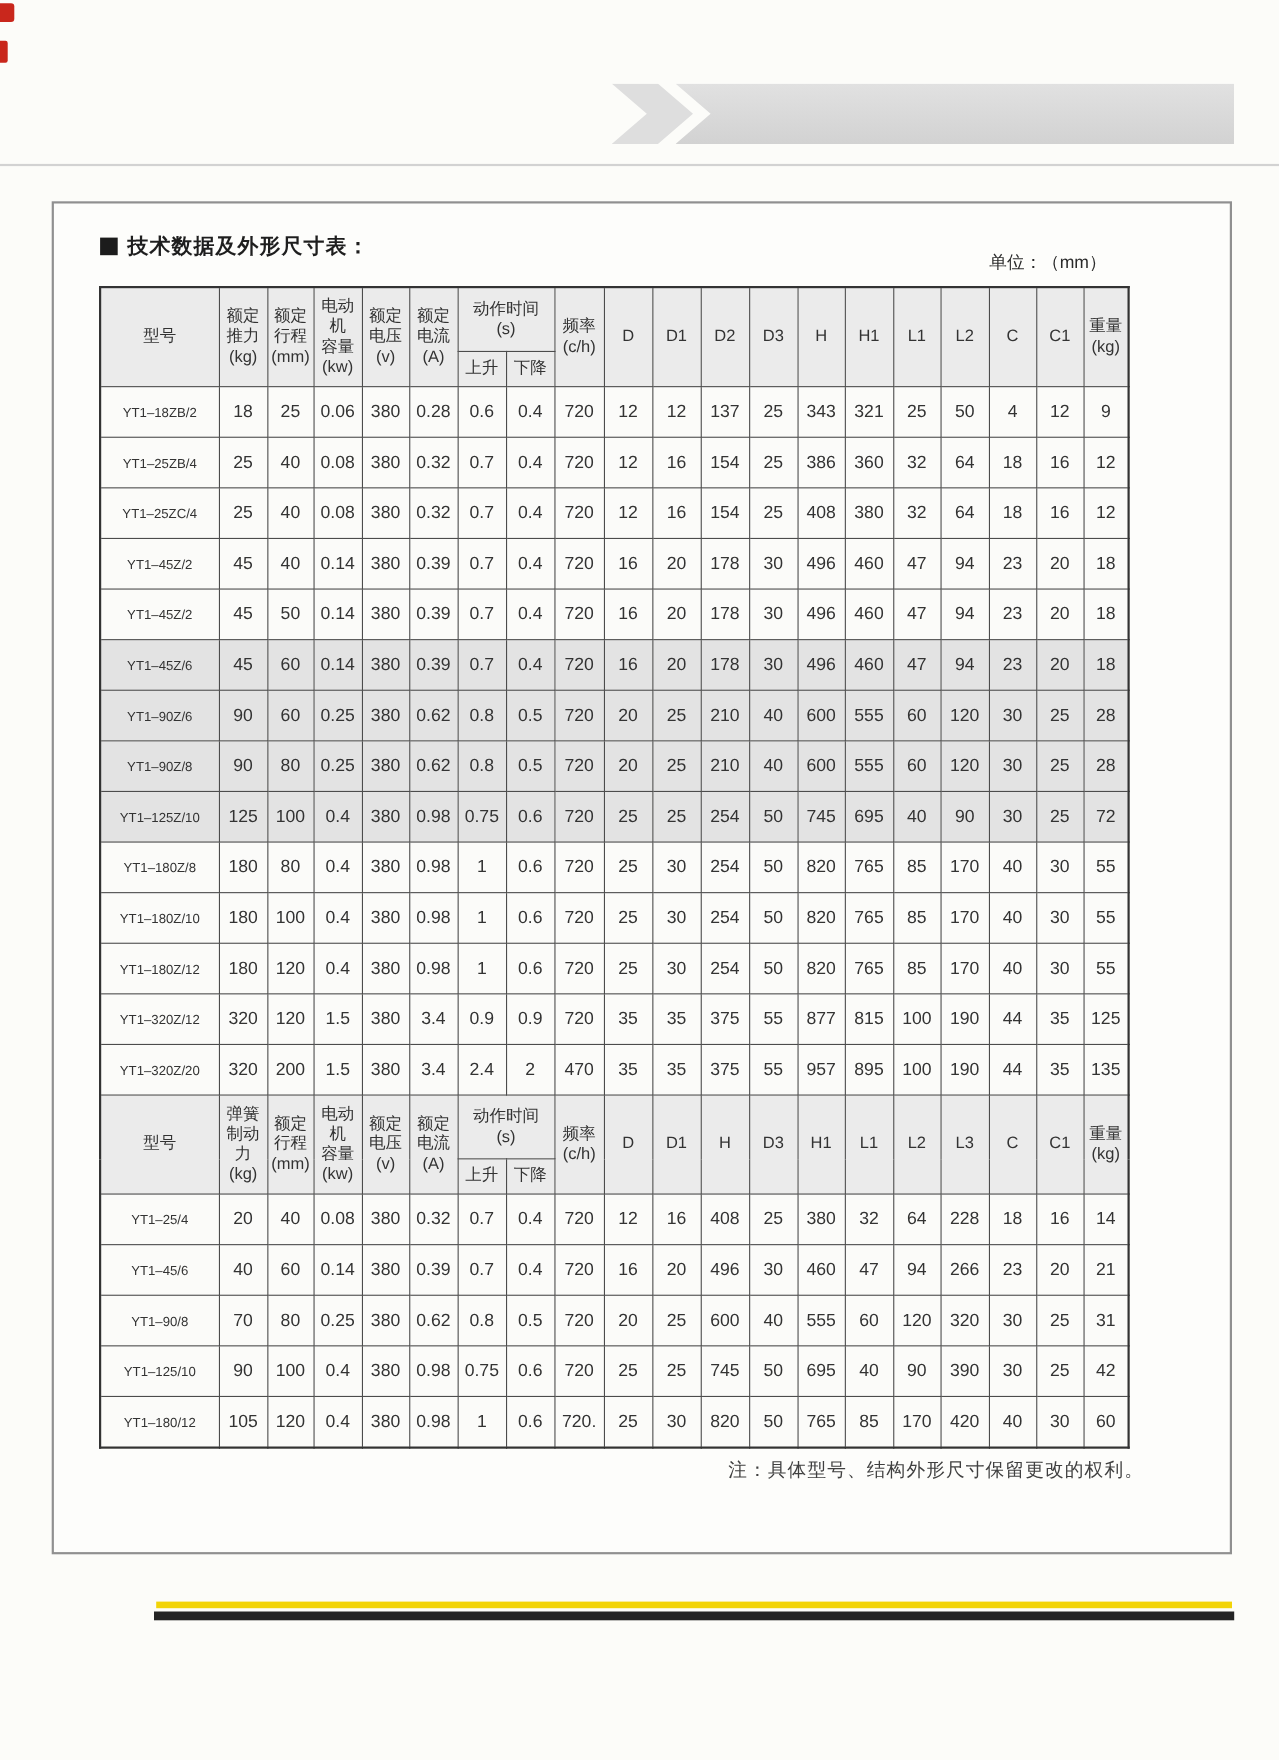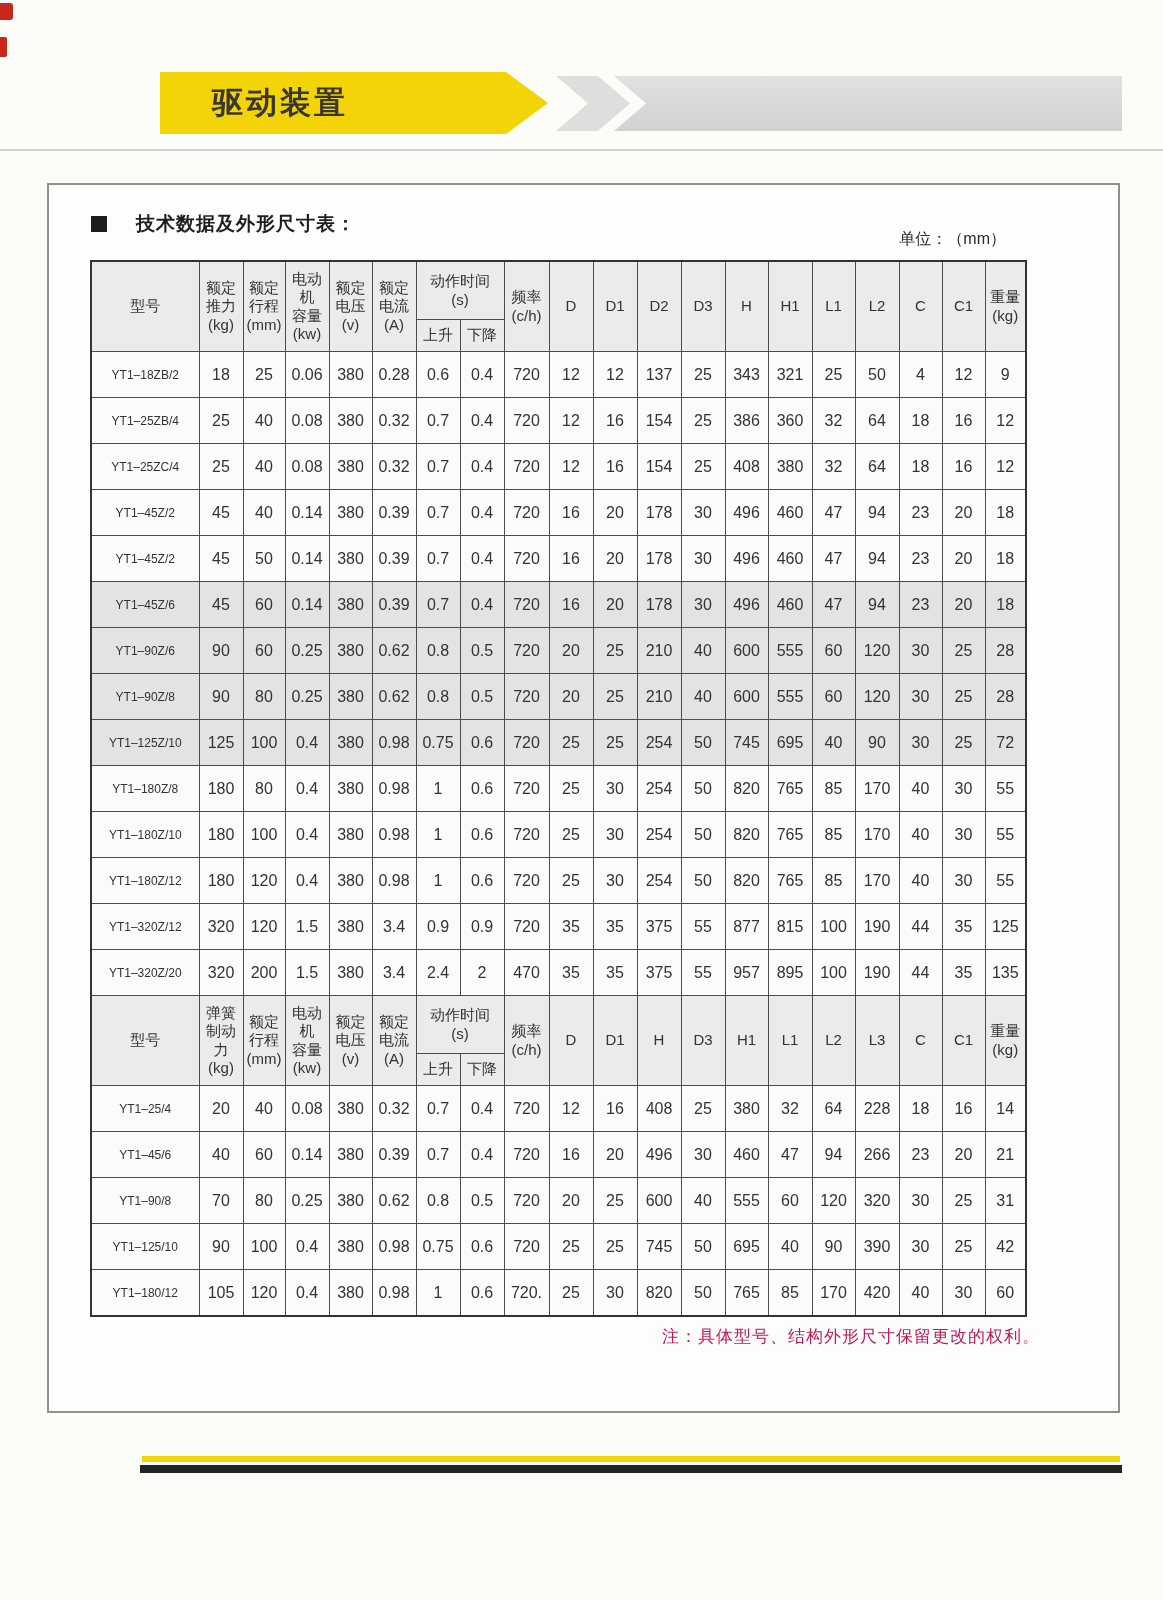--- a/index.html
+++ b/index.html
@@ -33,58 +33,55 @@
   }
   .top-divider{position:absolute;left:0;top:149px;width:1163px;height:2px;background:#d2d2d2;}
 
   
   .content-box{
     position:absolute;left:47px;top:183px;width:1069px;height:1226px;
     border:2px solid #909090;background:#fdfdfb;
   }
   .section-head{position:absolute;left:42px;top:26px;display:flex;align-items:center;}
   .bullet{width:16px;height:16px;background:#1c1c1c;margin-right:9px;}
-  .section-title{font-size:19px;font-weight:bold;color:#1e1e1e;letter-spacing:1px;margin-left:20px;}
+  .section-title{font-size:19px;font-weight:bold;color:#1e1e1e;letter-spacing:1px;}
   .unit-label{position:absolute;right:112px;top:44px;font-size:16px;color:#2a2a2a;}
 
   
   .spec-table{
     position:absolute;left:41px;top:75px;width:935px;
     border-collapse:collapse;table-layout:fixed;border:2px solid #333;
   }
   .spec-table th,.spec-table td{
     border:1px solid var(--table-border,#4c4c4c);
     text-align:center;vertical-align:middle;padding:0;color:#333;
     overflow:hidden;
   }
   .spec-table th{background:var(--header-bg,#ebebeb);font-weight:normal;font-size:15px;line-height:1.22;}
   .hdr-row th{height:57px;}
   .sub-row th{height:31px;}
   .spec-table td{height:45px;font-size:16px;background:#fbfbf9;}
   .spec-table td.model{font-size:12px;}
   .spec-table tr.shaded td{background:var(--shaded-row,#e3e3e3);}
 
-  .note{position:absolute;right:78px;top:1140px;font-size:17px;color:#be185d;letter-spacing:1px;}
+  .note{position:absolute;right:78px;top:1140px;font-size:17px;color:#404040;letter-spacing:1px;}
 
   
   .stripe{position:absolute;}
   .stripe-yellow{left:142px;top:1456px;width:978px;height:6px;background:var(--accent-yellow,#e8d60b);}
   .stripe-black{left:140px;top:1465px;width:982px;height:8px;background:var(--stripe-black,#242424);}
 </style>
 </head>
 <body>
 
 <div class="page">
 
   <div class="corner-mark m1"></div>
   <div class="corner-mark m2"></div>
 
-  <div class="banner-yellow">
-    <span class="banner-title">驱动装置</span>
-  </div>
   <div class="banner-chevron"></div>
   <div class="banner-gray"></div>
   <div class="top-divider"></div>
 
   <div class="content-box">
 
     <div class="section-head">
       <span class="bullet"></span>
       <span class="section-title">技术数据及外形尺寸表：</span>
     </div>

